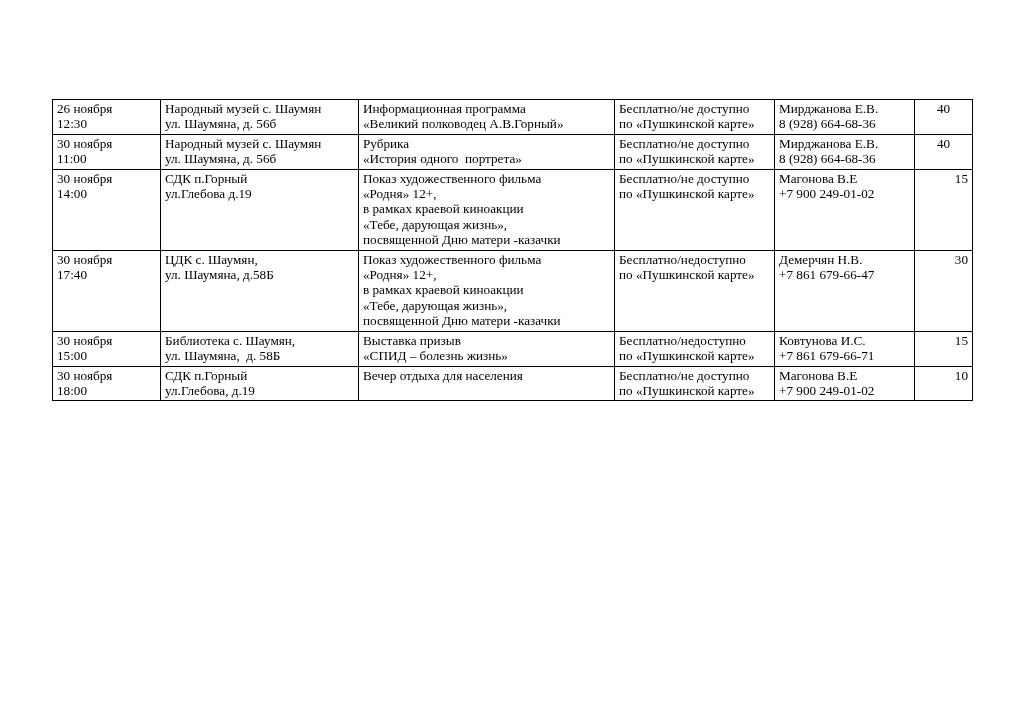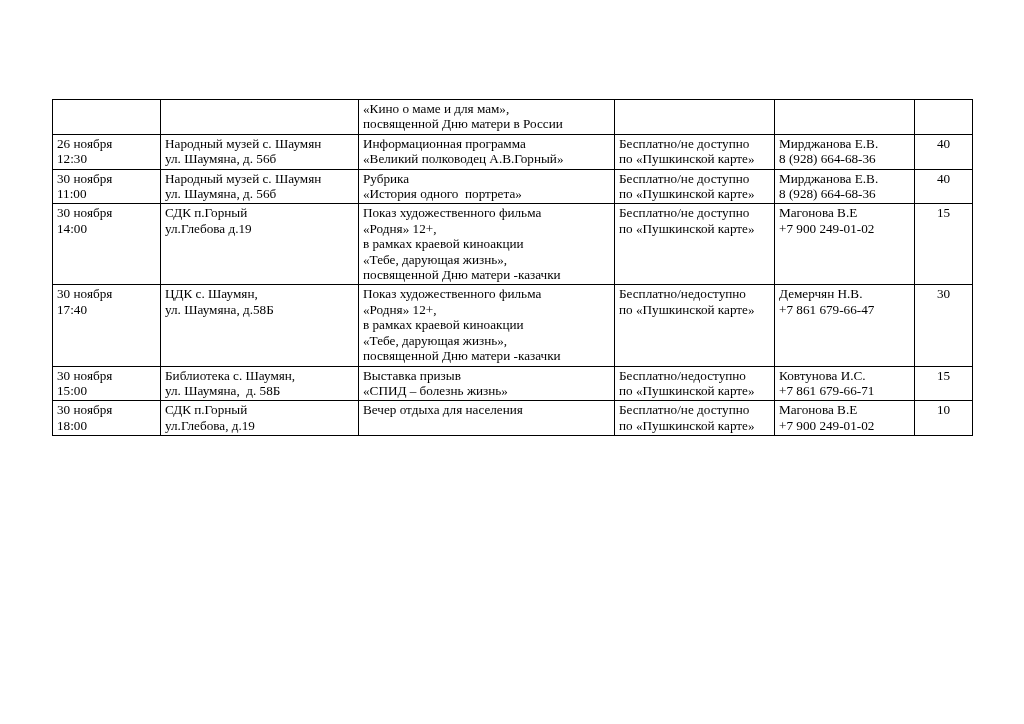--- a/index.html
+++ b/index.html
@@ -39,21 +39,21 @@
     line-height: 15.4px;
     font-family: "Liberation Serif", serif;
   }
   .c-date   { width: 108px; }
   .c-place  { width: 198px; }
   .c-event  { width: 256px; }
   .c-price  { width: 160px; }
   .c-contact{ width: 140px; }
   .c-count  { width: 58px; }
   .count-cell {
-    text-align: center;
+    text-align: right;
   }
   .count-left {
     text-align: center;
     padding-left: 8px;
   }
   .mid {
     vertical-align: middle;
   }
   .line { display: block; white-space: pre-wrap; }
 </style>
@@ -65,31 +65,20 @@
     <colgroup>
       <col class="c-date">
       <col class="c-place">
       <col class="c-event">
       <col class="c-price">
       <col class="c-contact">
       <col class="c-count">
     </colgroup>
     <tbody>
 
-      <tr>
-        <td></td>
-        <td></td>
-        <td>
-          <span class="line">«Кино о маме и для мам»,</span>
-          <span class="line">посвященной Дню матери в России</span>
-        </td>
-        <td></td>
-        <td></td>
-        <td class="count-cell"></td>
-      </tr>
 
       <tr>
         <td>
           <span class="line">26 ноября</span>
           <span class="line">12:30</span>
         </td>
         <td>
           <span class="line">Народный музей с. Шаумян</span>
           <span class="line">ул. Шаумяна, д. 56б</span>
         </td>

